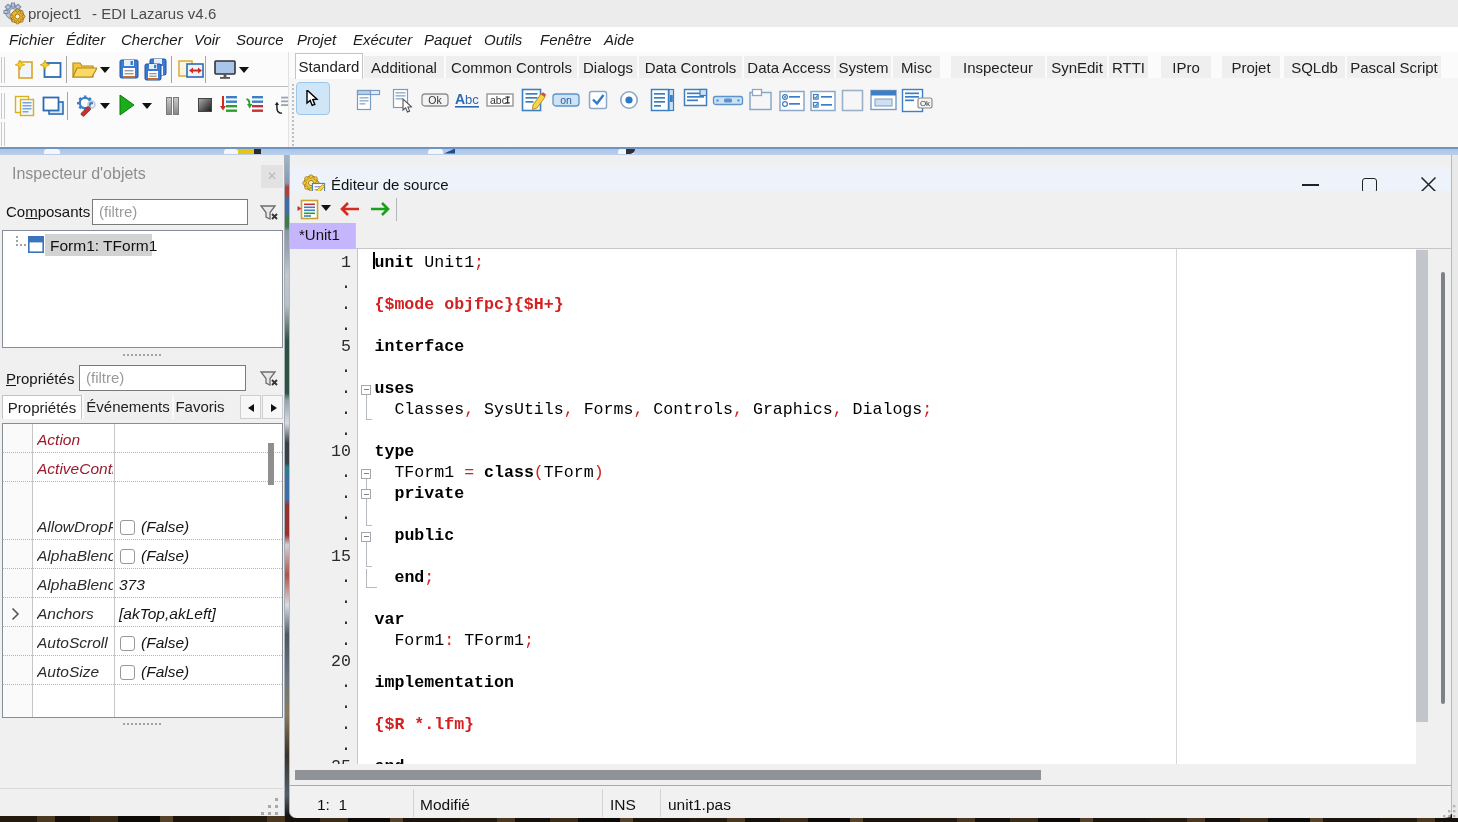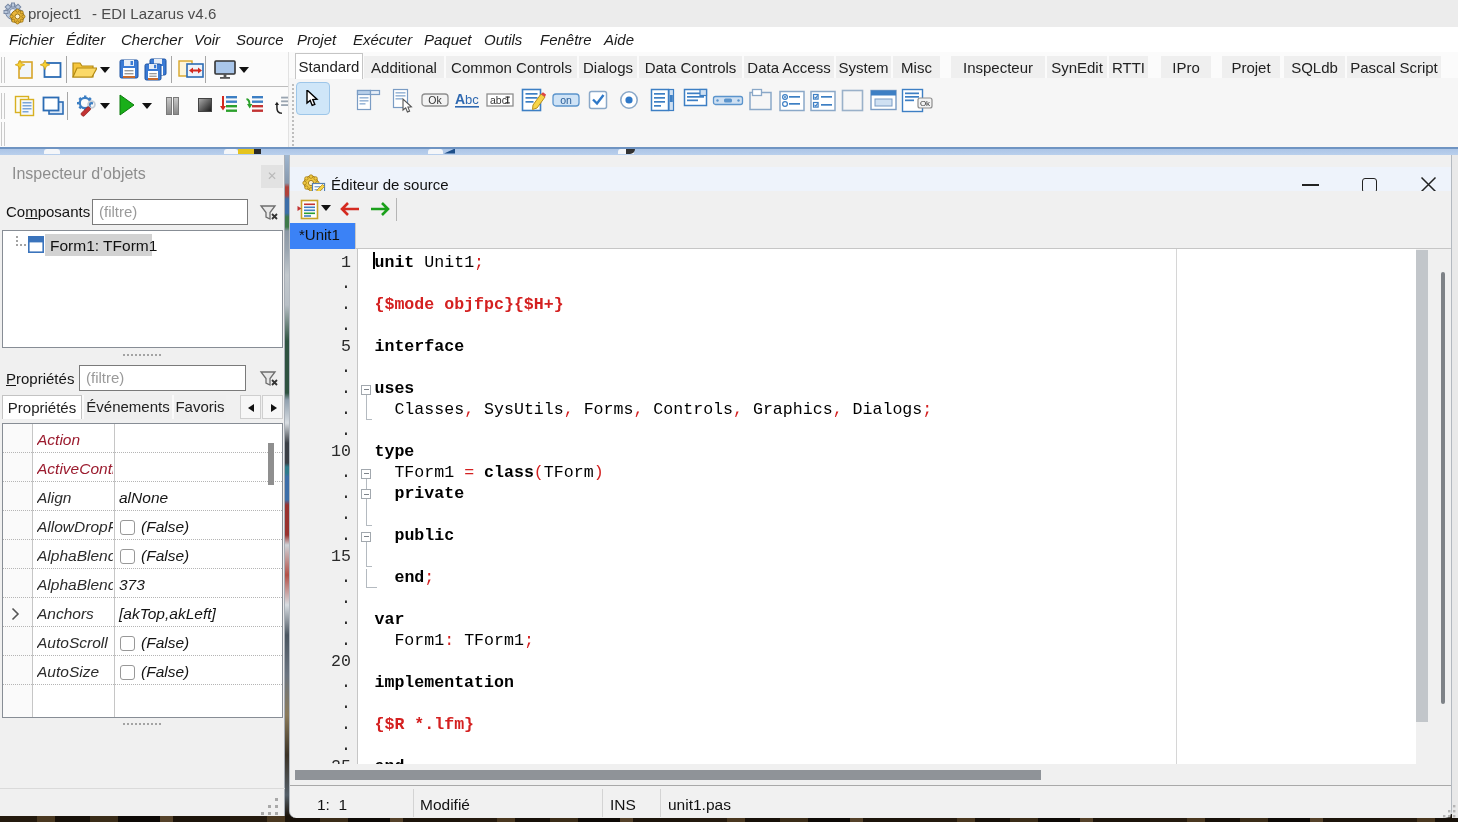--- a/index.html
+++ b/index.html
@@ -60,21 +60,21 @@
 #gutcol{position:absolute;left:0;top:0;width:29px;height:293px;border-right:1px solid #c6c6c6;background:#fafafa;}
 #namecol{position:absolute;left:111px;top:0;width:1px;height:293px;background:#c6c6c6;}
 #gthumb{position:absolute;left:265px;top:19px;width:6px;height:42px;background:#8f8f8f;}
 #oibottom{position:absolute;left:0;top:633px;width:285px;height:28px;border-top:1px solid #dadada;}
 
 #ed{left:289px;top:155px;width:1163px;height:663px;background:#f0f0f0;border-left:1px solid #b3b9c0;border-right:1px solid #b3b9c0;box-sizing:border-box;border-radius:0 0 7px 7px;}
 #edtitle{position:absolute;left:0;top:0;width:1161px;height:35.5px;background:#eef3fb;margin-top:12px;}
 #edtitle .t{position:absolute;left:41px;top:9px;font-size:15px;color:#111;}
 #edtools{position:absolute;left:0;top:35.5px;width:1161px;height:32.5px;background:#f0f0f0;}
 #edtabs{position:absolute;left:0;top:68px;width:1161px;height:25.5px;background:#f0f0f0;border-bottom:1px solid #c6c6c6;box-sizing:border-box;}
-#unittab{position:absolute;left:0;top:0;width:65px;height:25.5px;background:#3b82f6;border-right:1px solid #c9c9c9;}
+#unittab{position:absolute;left:0;top:0;width:65px;height:25.5px;background:#c4b5fd;border-right:1px solid #c9c9c9;}
 #unittab span{position:absolute;left:9px;top:3px;font-size:15px;color:#111;}
 #edcode{position:absolute;left:0;top:93.5px;width:1161px;height:515px;background:#fff;overflow:hidden;}
 #gutter{position:absolute;left:0;top:0;width:68px;height:515px;background:#f0f0f0;border-right:1px solid #c6c6c6;box-sizing:border-box;}
 #gutnums{position:absolute;left:0;top:3px;width:61px;font-family:"Liberation Mono",monospace;font-size:16.6px;line-height:21px;color:#2a2a2a;text-align:right;white-space:pre;}
 #codetext{position:absolute;left:84.5px;top:3px;font-family:"Liberation Mono",monospace;font-size:16.6px;line-height:21px;color:#000;white-space:pre;}
 #codetext b{font-weight:bold;color:#000;}
 .rd{color:#d42020;}
 .rdb{color:#d42020;font-weight:bold;}
 #caret{position:absolute;left:83px;top:3.5px;width:1.5px;height:17px;background:#000;}
 #margin80{position:absolute;left:885.5px;top:0;width:1px;height:515px;background:#d6d6d6;}
@@ -491,24 +491,20 @@
     </div>
     <div id="oigrid">
       <div id="gutcol"></div>
       <div id="namecol"></div>
       <div class="grow" style="top:0">
           <span class="nm red">Action</span>
         </div>
       <div class="grow" style="top:29px">
           <span class="nm red">ActiveControl</span>
         </div>
-      <div class="grow" style="top:58px">
-          <span class="nm">Align</span>
-          <span class="val">alNone</span>
-        </div>
       <div class="grow" style="top:87px">
           <span class="nm">AllowDropFiles</span>
           <div class="cbx"></div>
           <span class="cbxlbl">(False)</span>
         </div>
       <div class="grow" style="top:116px">
           <span class="nm">AlphaBlend</span>
           <div class="cbx"></div>
           <span class="cbxlbl">(False)</span>
         </div>

